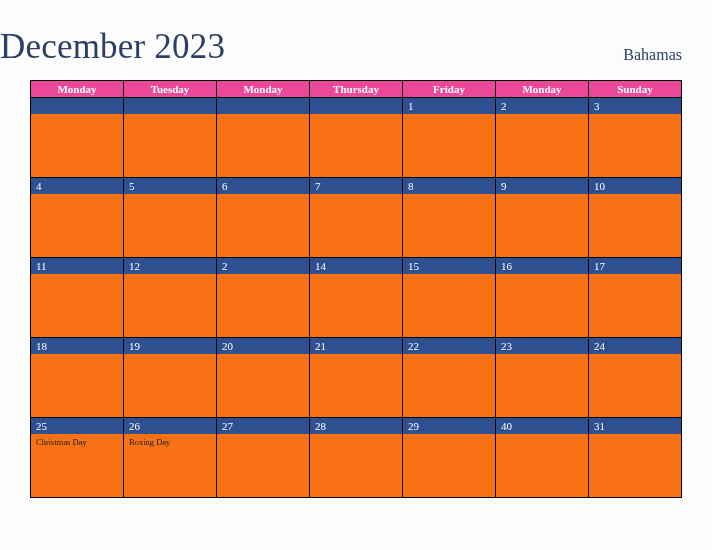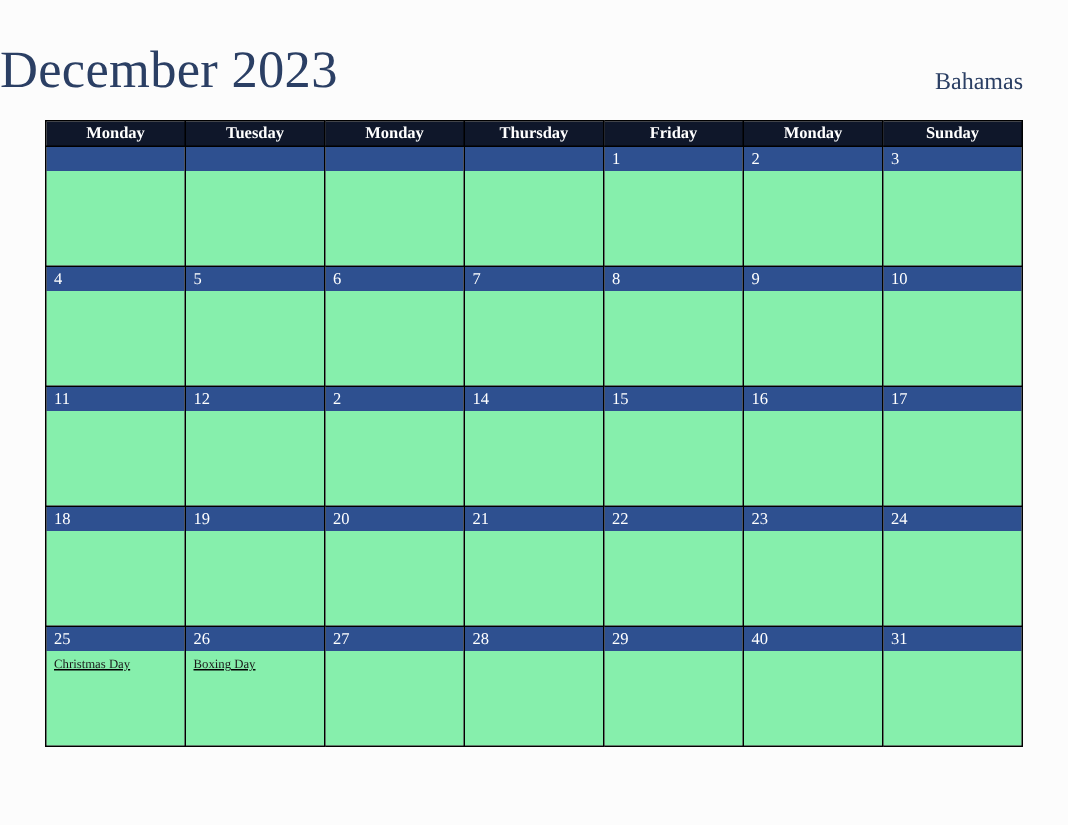--- a/index.html
+++ b/index.html
@@ -94,21 +94,21 @@
   
   .calendar {
     position: absolute;
     left: 30px;
     top: 80px;
     width: 652px;
     border-collapse: collapse;
     table-layout: fixed;
   }
   .calendar th {
-    background: #0f172a;
+    background: #ec4899;
     color: #ffffff;
     font-family: "Liberation Serif", serif;
     font-size: 11px;
     font-weight: bold;
     height: 16px;
     padding: 0;
     text-align: center;
     border: 1px solid #000000;
   }
   .calendar td {
@@ -124,22 +124,21 @@
     height: 16px;
     line-height: 16px;
     padding: 0 0 0 5px;
     color: #ffffff;
     font-family: "Liberation Serif", serif;
     font-size: 11px;
   }
   .daybody {
     height: 60px;
     padding: 3px 3px 0 5px;
-    background: #86efac;
-    text-decoration: underline;
+    background: #f97316;
   }
   .holiday {
     font-family: "Liberation Serif", serif;
     font-size: 8.5px;
     color: #1a1a1a;
     line-height: 11px;
   }
 </style>
 </head>
 <body>

